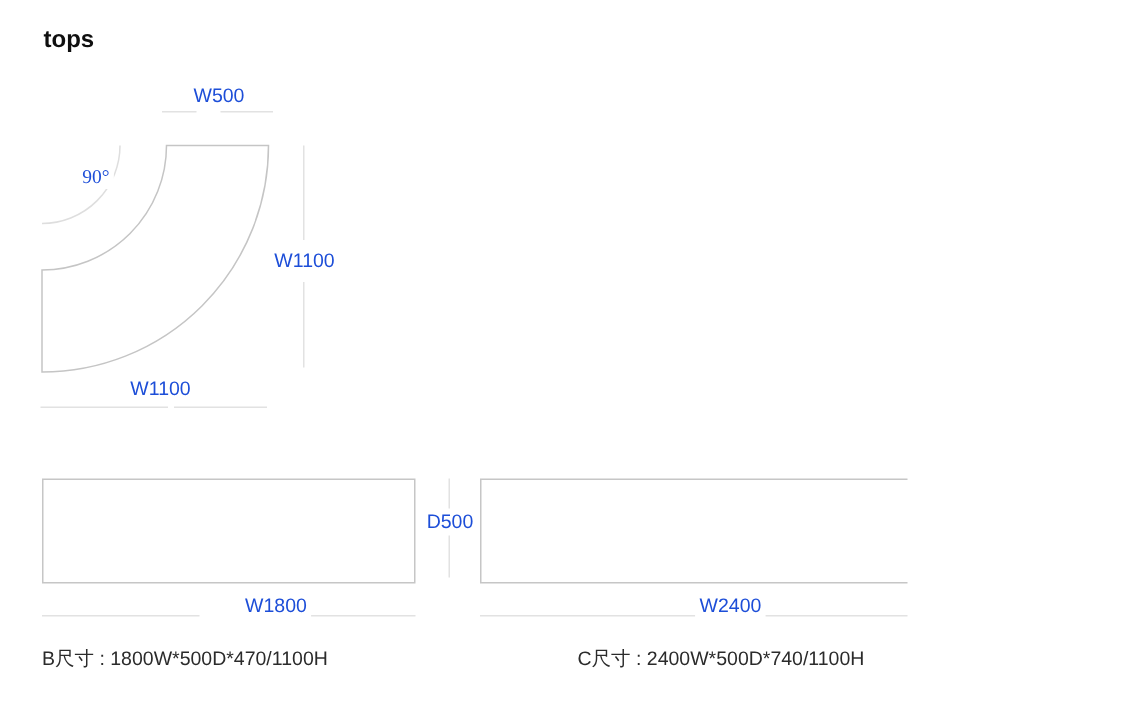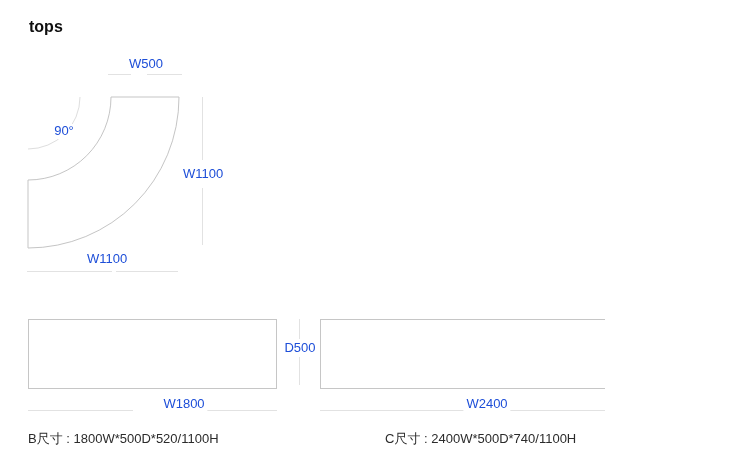--- a/index.html
+++ b/index.html
@@ -66,21 +66,21 @@
 
   <svg class="shape-svg" width="260" height="280" viewBox="0 0 260 280">
     <path d="M 111 97 L 179 97 A 151 151 0 0 1 28 248 L 28 180 A 83 83 0 0 0 111 97 Z" fill="#ffffff" stroke="#c5c5c5" stroke-width="1"></path>
     <path d="M 80 97 A 52 52 0 0 1 28 149" fill="none" stroke="#dedede" stroke-width="1"></path>
   </svg>
 
   <div class="dim-h" style="left:108px; top:74px; width:23px;"></div>
   <div class="dim-h" style="left:147px; top:74px; width:35px;"></div>
   <div class="dim-label" style="left:146px; top:57px;">W500</div>
 
-  <div class="dim-label" style="left:64px; top:124px;">90°</div>
+  <div class="dim-label" style="left:64px; top:111px;font-family:Liberation Serif, serif;">90°</div>
 
   <div class="dim-v" style="left:202px; top:97px; height:63px;"></div>
   <div class="dim-v" style="left:202px; top:188px; height:57px;"></div>
   <div class="dim-label" style="left:203px; top:167px;">W1100</div>
 
   <div class="dim-h" style="left:27px; top:271px; width:85px;"></div>
   <div class="dim-h" style="left:116px; top:271px; width:62px;"></div>
   <div class="dim-label" style="left:107px; top:252px;">W1100</div>
 
 
@@ -93,16 +93,16 @@
   <div class="dim-v" style="left:299px; top:319px; height:20px;"></div>
   <div class="dim-v" style="left:299px; top:357px; height:28px;"></div>
   <div class="dim-label" style="left:300px; top:341px;">D500</div>
 
   <div class="rect-top" style="left:320px; top:319px; width:330px; height:70px;"></div>
 
   <div class="dim-h" style="left:320px; top:410px; width:146px;"></div>
   <div class="dim-h" style="left:470px; top:410px; width:180px;"></div>
   <div class="dim-label" style="left:487px; top:397px;">W2400</div>
 
-  <div class="caption" style="left:28px; top:430px;">B尺寸 : 1800W*500D*520/1100H</div>
+  <div class="caption" style="left:28px; top:430px;">B尺寸 : 1800W*500D*470/1100H</div>
   <div class="caption" style="left:385px; top:430px;">C尺寸 : 2400W*500D*740/1100H</div>
 
 </div>
 
 </body></html>

